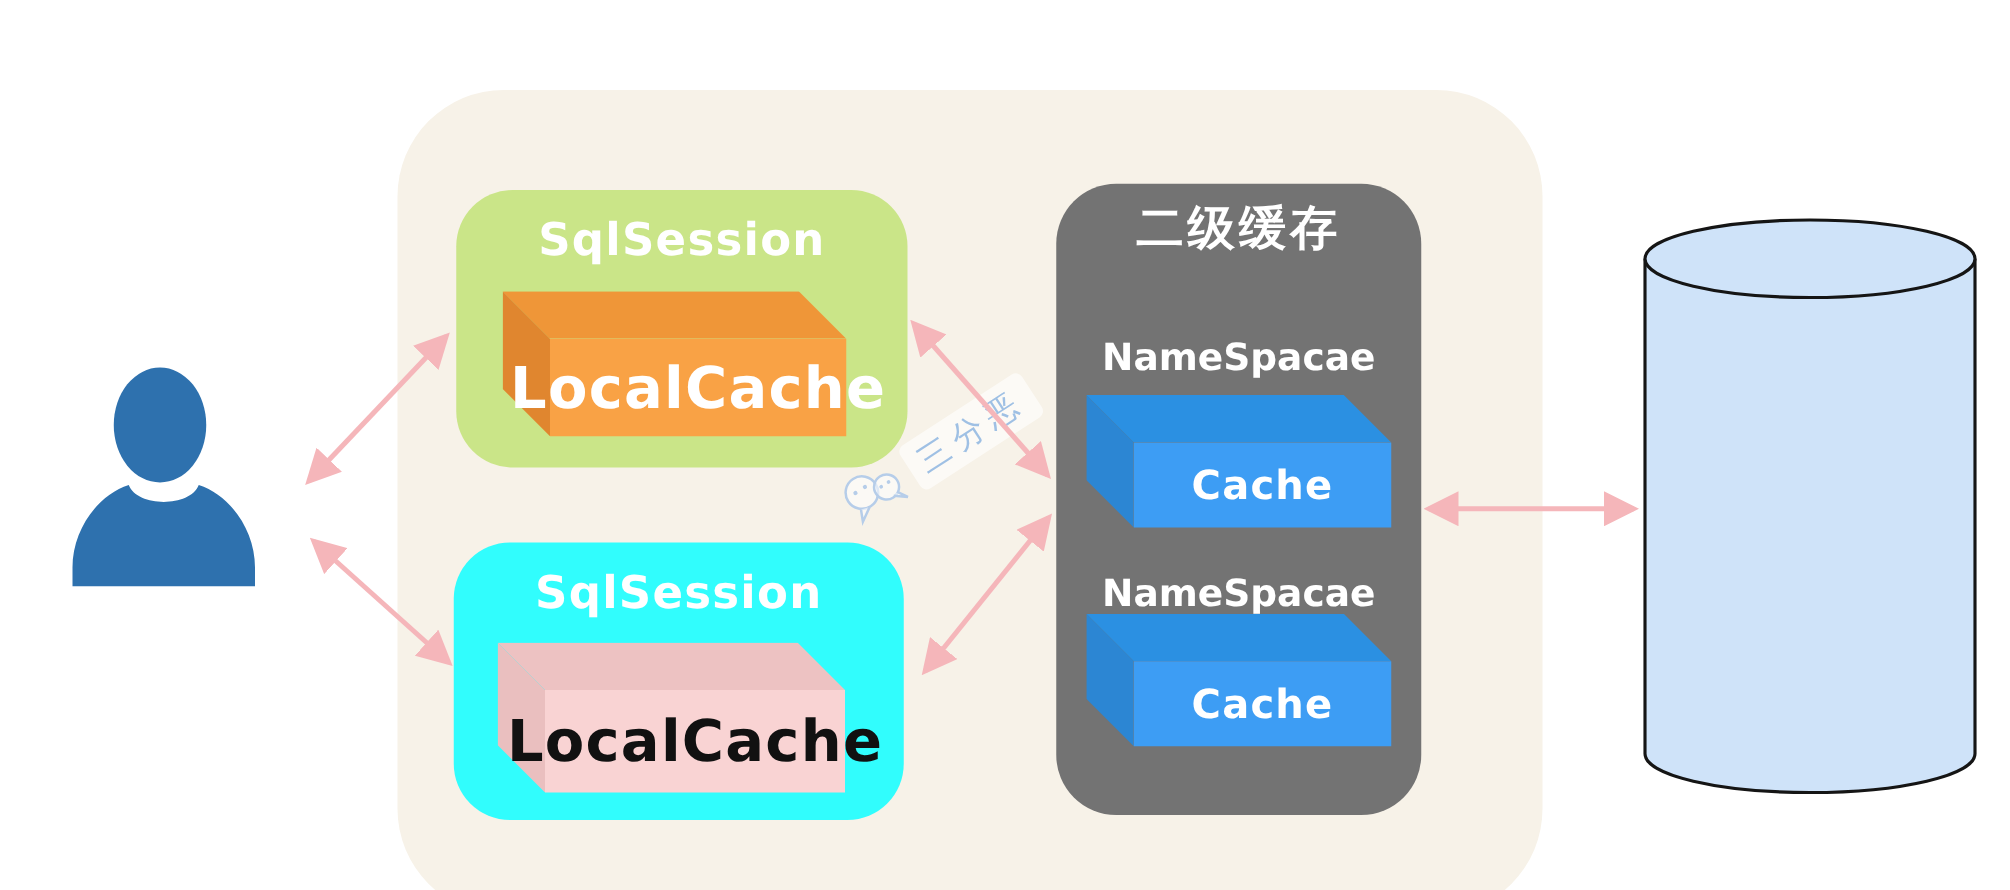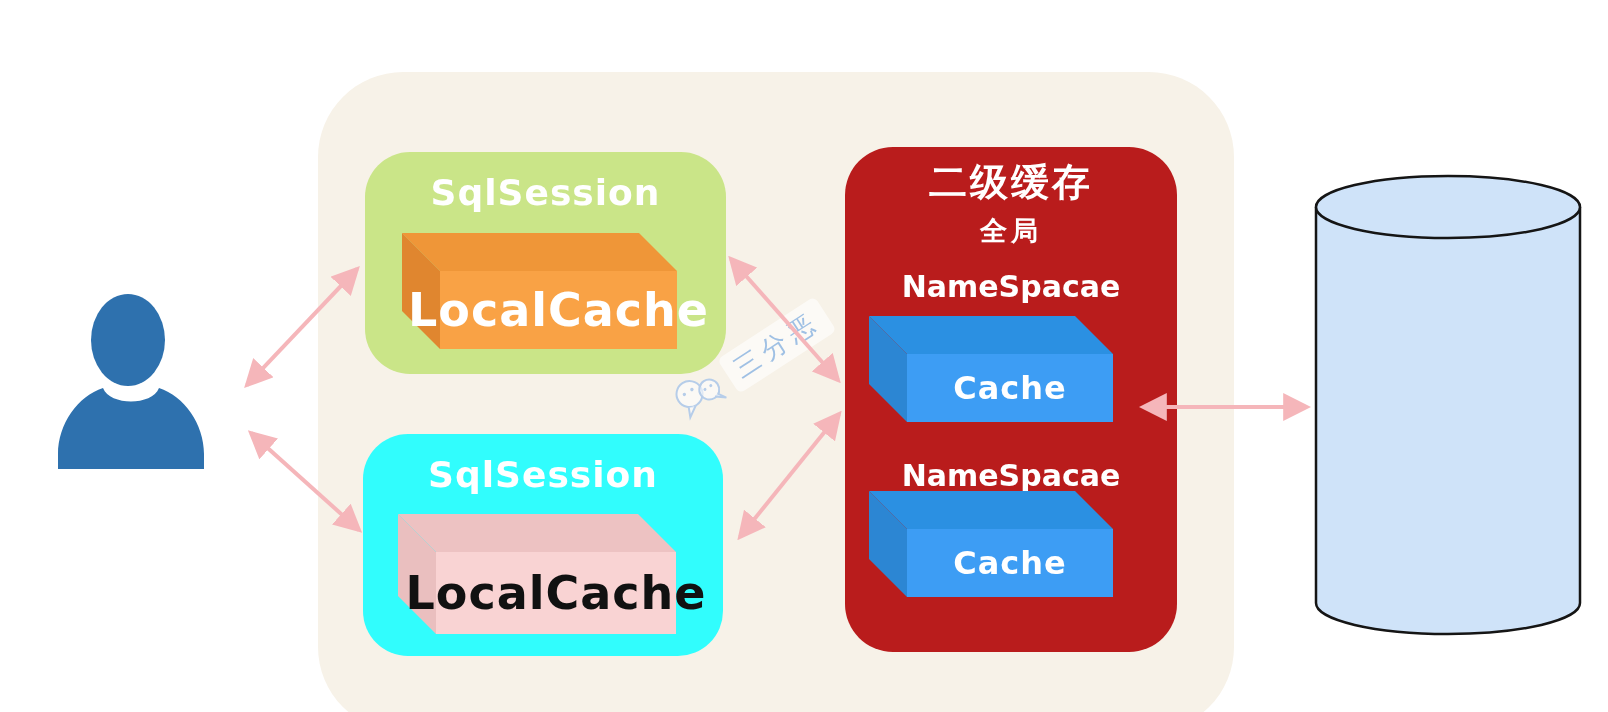--- a/index.html
+++ b/index.html
@@ -57,22 +57,22 @@
   .blue3d { width:244px; height:106px; left:24px; }
   .blue3d .b3d-front { background:#3d9df4; }
   .blue3d .b3d-top   { background:#2b90e2; }
   .blue3d .b3d-left  { background:#2c86d3; }
   .blue3d .b3d-label { color:#ffffff; font-size:32px; }
   .blue3d.first  { top:169px; }
   .blue3d.second { top:344px; }
 
   
   .purple-box {
-    position:absolute; left:527px; top:75px; width:332px; height:505px;
-    background:#b91c1c; border-radius:48px; color:#ffffff;
+    position:absolute; left:527px; top:75px; width:292px; height:505px;
+    background:#737373; border-radius:48px; color:#ffffff;
   }
   .purple-box .pl-title    { position:absolute; top:10px;  width:100%; text-align:center; font-size:38px; font-weight:700; letter-spacing:3px; }
   .purple-box .pl-subtitle { position:absolute; top:66px;  width:100%; text-align:center; font-size:27px; font-weight:600; letter-spacing:4px; }
   .purple-box .pl-ns1      { position:absolute; top:122px; width:100%; text-align:center; font-size:30px; font-weight:600; }
   .purple-box .pl-ns2      { position:absolute; top:311px; width:100%; text-align:center; font-size:30px; font-weight:600; }
 
   
   .arrows-layer { position:absolute; left:0; top:0; width:1608px; height:712px; z-index:3; pointer-events:none; }
 
   
@@ -132,21 +132,20 @@
         <div class="b3d-top"></div>
         <div class="b3d-left"></div>
         <div class="b3d-front">
           <span class="b3d-label">LocalCache</span>
         </div>
       </div>
     </div>
 
     <div class="purple-box">
       <div class="pl-title">二级缓存</div>
-      <div class="pl-subtitle">全局</div>
 
       <div class="pl-ns1">NameSpacae</div>
       <div class="box3d blue3d first">
         <div class="b3d-top"></div>
         <div class="b3d-left"></div>
         <div class="b3d-front">
           <span class="b3d-label">Cache</span>
         </div>
       </div>
 

